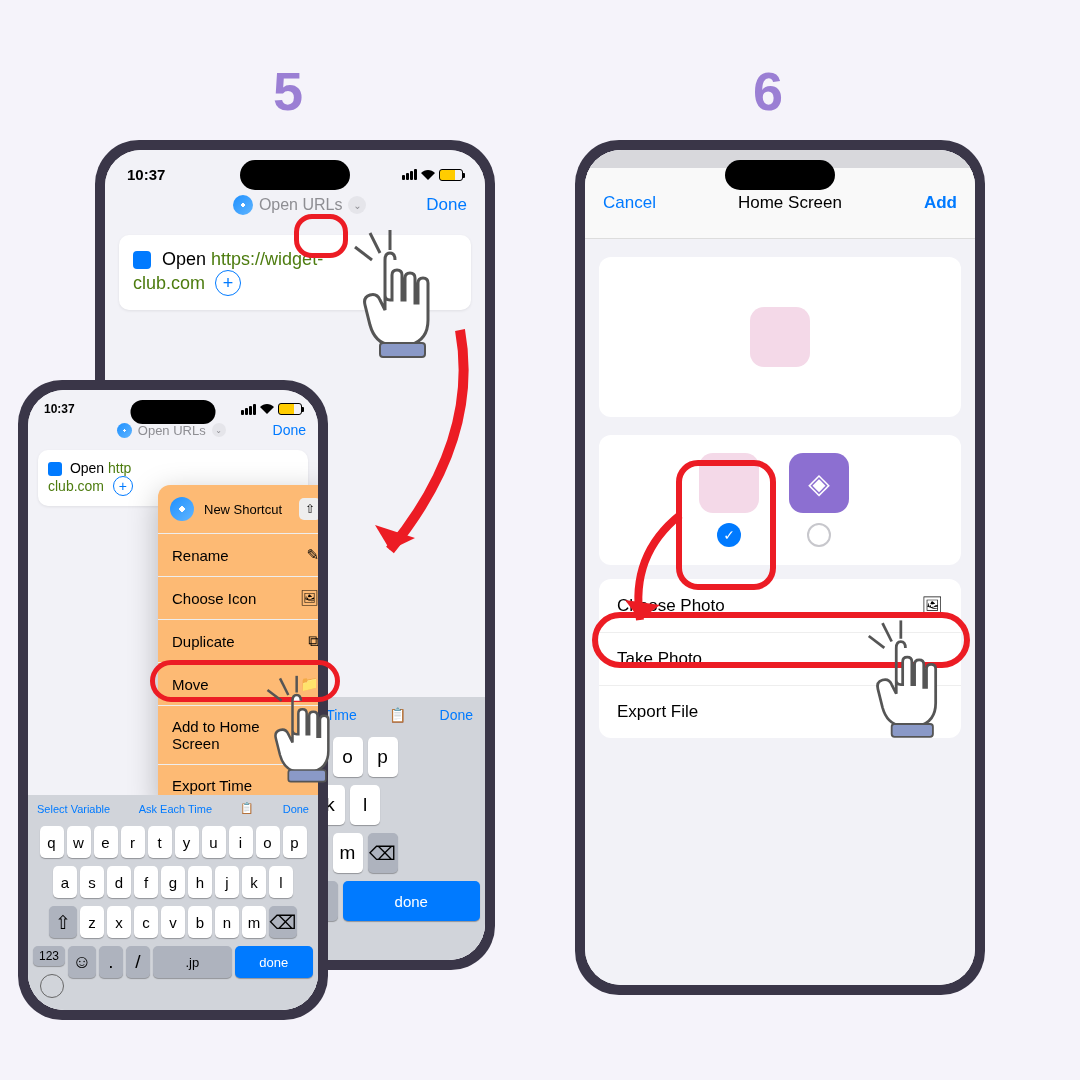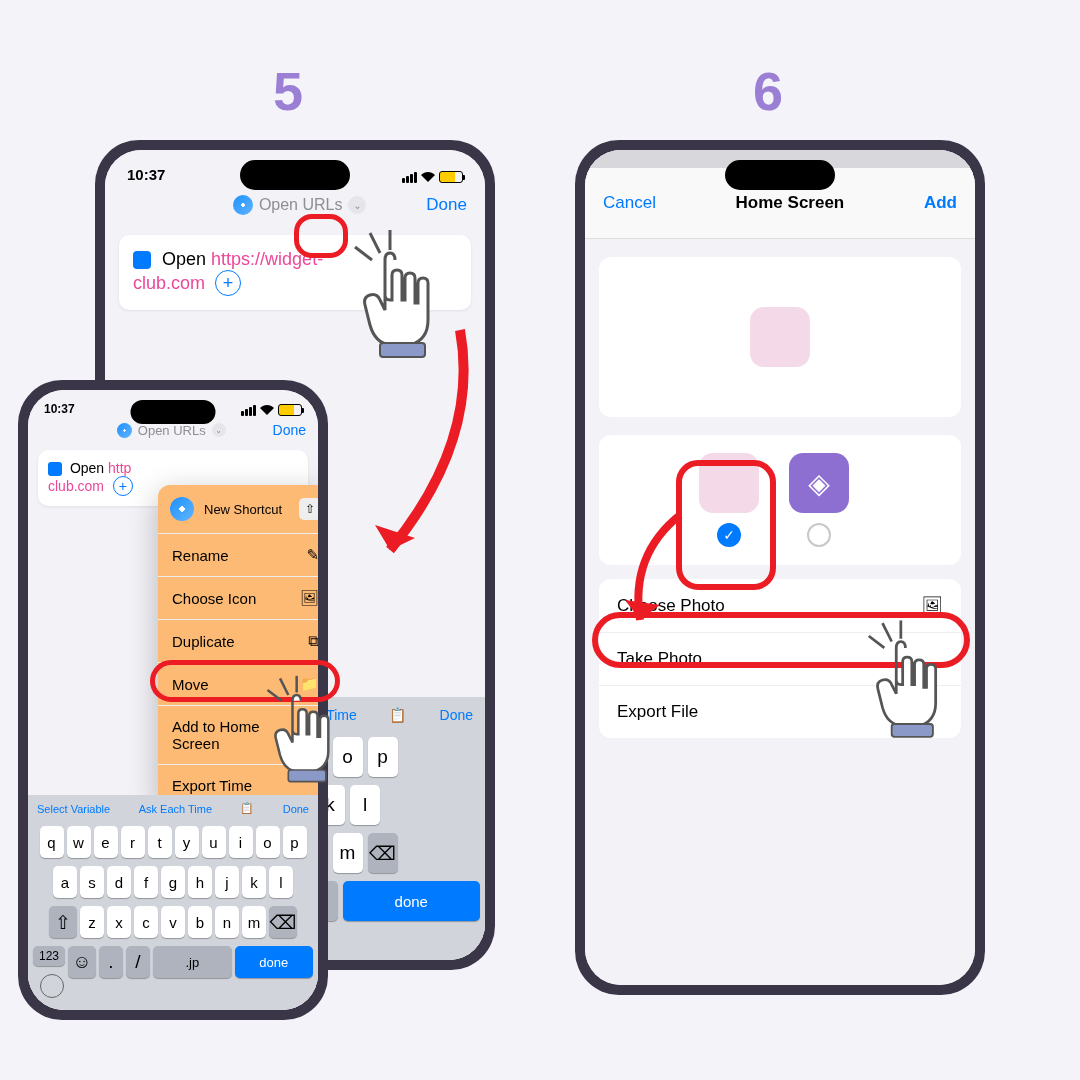--- a/index.html
+++ b/index.html
@@ -1,52 +1,52 @@
 <!DOCTYPE html>
 <html><head>
 <meta charset="utf-8">
 <style>
 *{box-sizing:border-box;margin:0;padding:0;font-family:-apple-system,BlinkMacSystemFont,"Segoe UI",sans-serif}
 body{width:1080px;height:1080px;background:#f5f3fa;position:relative;overflow:hidden}
 .step-num{position:absolute;font-size:54px;font-weight:700;color:#9b7fd4}
 .phone{position:absolute;background:#3a3648;border-radius:44px;padding:10px}
 .phone-inner{background:#fff;border-radius:36px;width:100%;height:100%;position:relative;overflow:hidden}
 .notch{position:absolute;top:10px;left:50%;transform:translateX(-50%);width:110px;height:30px;background:#000;border-radius:18px;z-index:10}
-.status-bar{display:flex;justify-content:space-between;align-items:flex-end;padding:16px 22px 4px;font-size:15px;font-weight:600}
+.status-bar{display:flex;justify-content:space-between;align-items:center;padding:16px 22px 4px;font-size:15px;font-weight:600}
 .status-icons{display:flex;gap:4px;align-items:center}
 .sig{display:flex;gap:1px;align-items:flex-end}
 .sig span{width:3px;background:#000;border-radius:1px}
 .sig span:nth-child(1){height:5px}.sig span:nth-child(2){height:7px}.sig span:nth-child(3){height:9px}.sig span:nth-child(4){height:11px}
 .wifi{width:14px;height:10px}
 .batt{width:24px;height:12px;border:1px solid #000;border-radius:3px;position:relative;background:linear-gradient(90deg,#ffcc00 70%,transparent 70%)}
 .batt::after{content:'';position:absolute;right:-3px;top:3px;width:2px;height:5px;background:#000;border-radius:0 1px 1px 0}
 .title-bar{display:flex;justify-content:space-between;align-items:center;padding:8px 18px}
 .title-center{display:flex;align-items:center;gap:6px;color:#8e8e93;font-size:16px}
 .safari-ico{width:20px;height:20px;background:linear-gradient(135deg,#1e90ff,#60b5ff);border-radius:50%;position:relative}
 .safari-ico::after{content:'';position:absolute;inset:3px;border-radius:50%;background:radial-gradient(circle,#fff 20%,transparent 21%)}
 .chev{width:18px;height:18px;background:#e5e5ea;border-radius:50%;display:flex;align-items:center;justify-content:center;font-size:10px;color:#8e8e93}
 .done{color:#007aff;font-size:17px;font-weight:400}
 .action-card{margin:12px 14px;background:#fff;border-radius:10px;box-shadow:0 1px 3px rgba(0,0,0,.08);padding:14px;font-size:18px}
 .action-card .lbl{color:#000}
-.action-card .url{color:#ec4899}
+.action-card .url{color:#4d7c0f}
 .plus-btn{display:inline-flex;width:26px;height:26px;border:1.5px solid #007aff;border-radius:50%;align-items:center;justify-content:center;color:#007aff;font-size:18px;margin-left:5px}
 .grey-body{background:#f2f2f7;position:absolute;inset:0}
 .kbrow{display:flex;justify-content:center;gap:5px;padding:4px 5px}
 .key{background:#fff;border-radius:5px;box-shadow:0 1px 1px rgba(0,0,0,.3);min-width:30px;height:40px;display:flex;align-items:center;justify-content:center;font-size:19px}
 .key.dark{background:#aeb3be;color:#000}
 .key.blue{background:#007aff;color:#fff;font-size:15px}
 .key.wide{flex:1}
 .qbar{display:flex;justify-content:space-between;align-items:center;padding:10px 12px;font-size:14px;color:#007aff;background:#d1d4da}
 .menu-pop{position:absolute;background:#fdba74;border-radius:12px;box-shadow:0 8px 30px rgba(0,0,0,.25);overflow:hidden}
 .menu-head{display:flex;align-items:center;gap:10px;padding:12px;border-bottom:1px solid #eee}
 .menu-row{display:flex;justify-content:space-between;align-items:center;padding:12px 14px;border-bottom:1px solid #eee;font-size:15px}
 .red-ring{position:absolute;border:5px solid #ec1c24;border-radius:22px;z-index:20;pointer-events:none}
 .tap-hand{position:absolute;z-index:25;pointer-events:none}
 .nav-bar{display:flex;justify-content:space-between;align-items:center;padding:25px 18px;border-bottom:1px solid #ddd}
-.nav-title{font-weight:700;font-size:17px}
+.nav-title{font-weight:400;font-size:17px}
 .prev-card{margin:18px 14px;background:#fff;border-radius:12px;height:160px;display:flex;align-items:center;justify-content:center}
 .gummy{width:60px;height:60px;background:#f4d9e8;border-radius:14px}
 .icon-sel{margin:0 14px 14px;background:#fff;border-radius:12px;padding:18px;display:flex;gap:30px;justify-content:flex-start;padding-left:100px}
 .opt{display:flex;flex-direction:column;align-items:center;gap:10px}
 .opt-ico{width:60px;height:60px;border-radius:14px}
 .radio{width:24px;height:24px;border-radius:50%}
 .radio.on{background:#007aff}
 .radio.on::after{content:'✓';color:#fff;display:block;text-align:center;line-height:24px;font-size:14px}
 .radio.off{border:2px solid #c7c7cc}
 .list-card{margin:0 14px;background:#fff;border-radius:12px;overflow:hidden}

